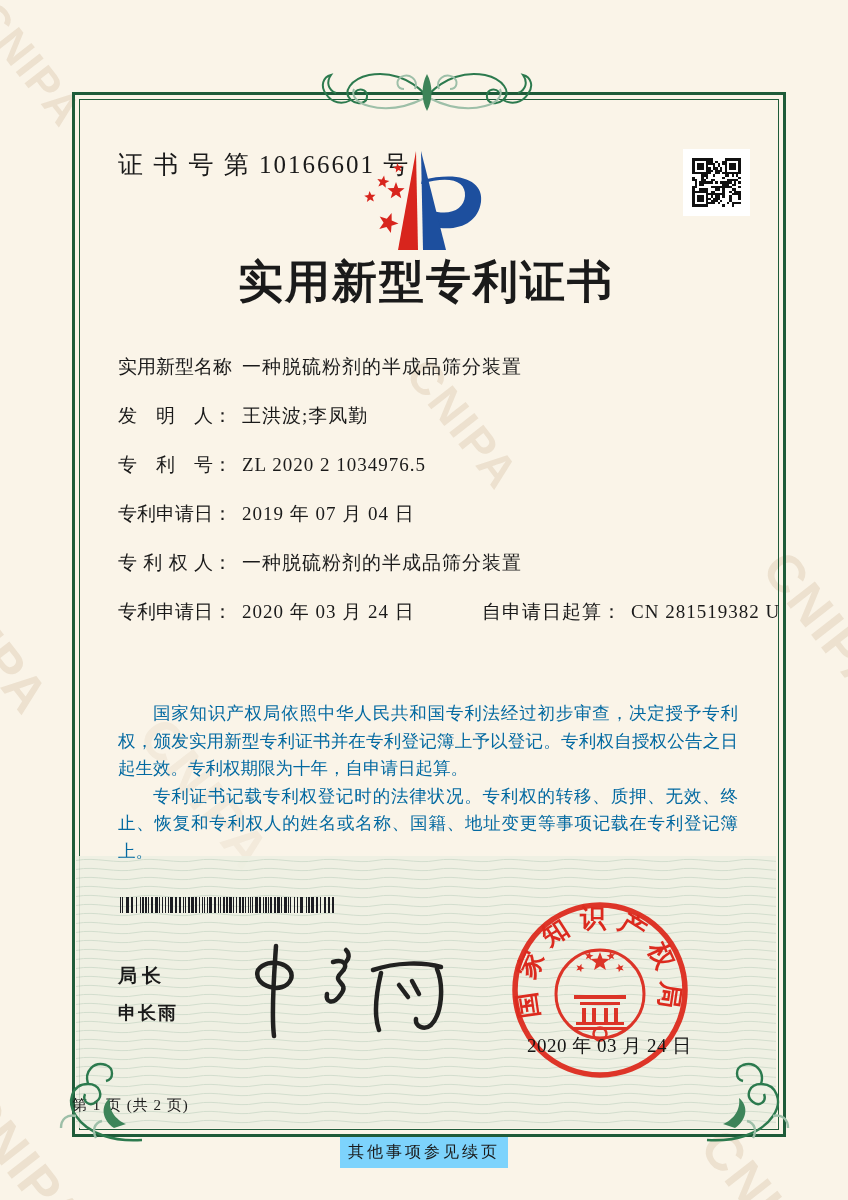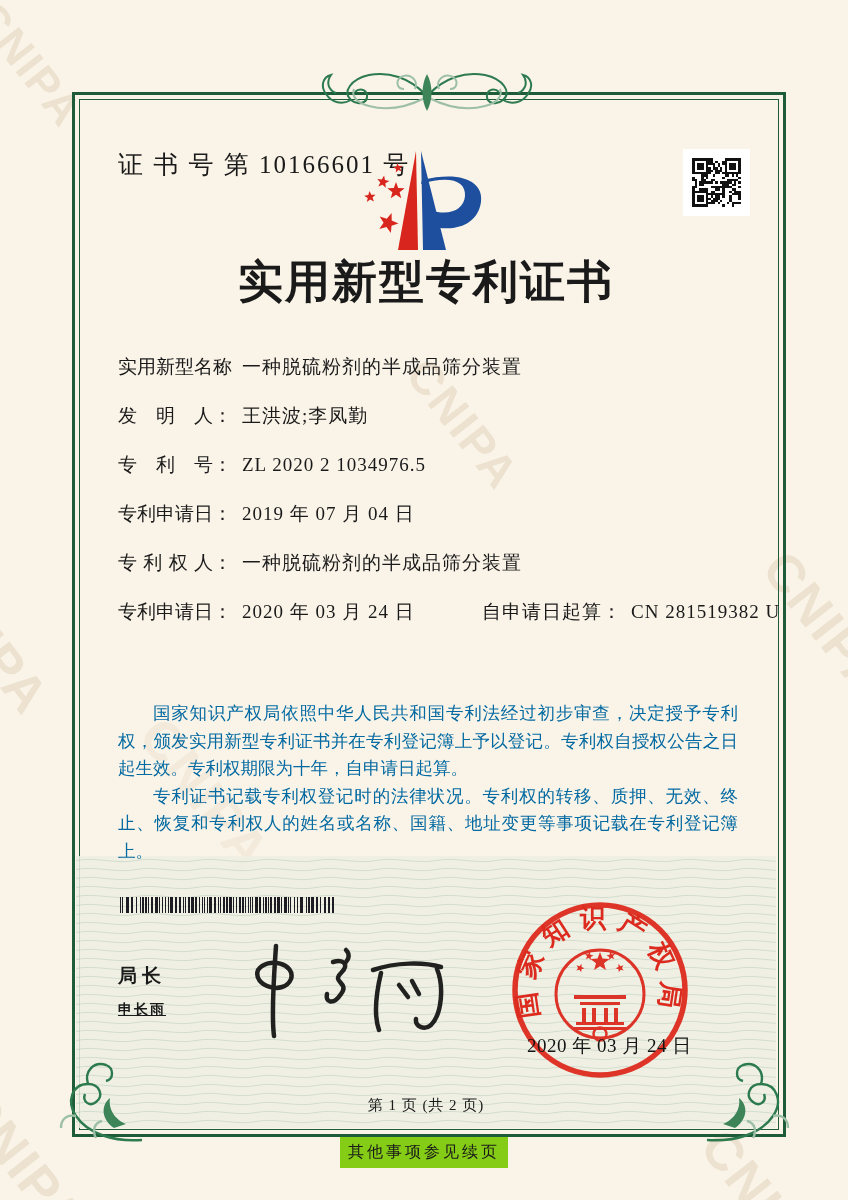--- a/index.html
+++ b/index.html
@@ -33,32 +33,32 @@
   .paras{position:absolute;left:118px;top:700px;width:620px;font-size:17.5px;
          line-height:27.5px;text-align:justify;color:#0369a1;}
   .paras p{margin:0;text-indent:2em;}
   
   .waveband{position:absolute;left:76px;top:856px;width:700px;height:272px;opacity:.85;}
   
   .barcode{position:absolute;left:120px;top:897px;width:218px;height:16px;}
   
   .signer-title{position:absolute;left:118px;top:963px;font-size:19px;font-weight:bold;
          font-family:"Liberation Sans","DejaVu Sans",sans-serif;letter-spacing:5px;text-align:center;}
-  .signer-name{position:absolute;left:118px;top:1001px;font-size:14px;font-weight:bold;
-         font-family:"Liberation Sans","DejaVu Sans",sans-serif;letter-spacing:2px;text-decoration:underline;}
+  .signer-name{position:absolute;left:118px;top:1001px;font-size:18px;font-weight:bold;
+         font-family:"Liberation Sans","DejaVu Sans",sans-serif;letter-spacing:2px;}
   .signature{position:absolute;left:238px;top:936px;}
   
   .seal{position:absolute;left:510px;top:900px;width:180px;height:180px;}
   .seal-date{position:absolute;left:527px;top:1033px;font-size:19px;color:#141414;
          white-space:nowrap;letter-spacing:0.5px;}
   
-  .pagenum{position:absolute;left:72px;top:1096px;width:708px;text-align:center;
+  .pagenum{position:absolute;left:72px;top:1096px;width:708px;text-align:left;
          font-size:15px;letter-spacing:1px;}
   .contnote{position:absolute;left:50%;transform:translateX(-50%);top:1137px;
-         background:#84cc16;padding:5px 8px;font-size:16px;letter-spacing:3px;}
+         background:#7dd3fc;padding:5px 8px;font-size:16px;letter-spacing:3px;}
   
   .orn{position:absolute;pointer-events:none;}
 </style>
 </head>
 <body>
 
 <span class="wm" style="left:4px;top:-8px;font-size:44px;">CNIPA</span>
 <span class="wm" style="left:438px;top:348px;font-size:46px;">CNIPA</span>
 <span class="wm" style="left:798px;top:540px;font-size:52px;">CNIPA</span>
 <span class="wm" style="left:-42px;top:556px;font-size:52px;">CNIPA</span>

